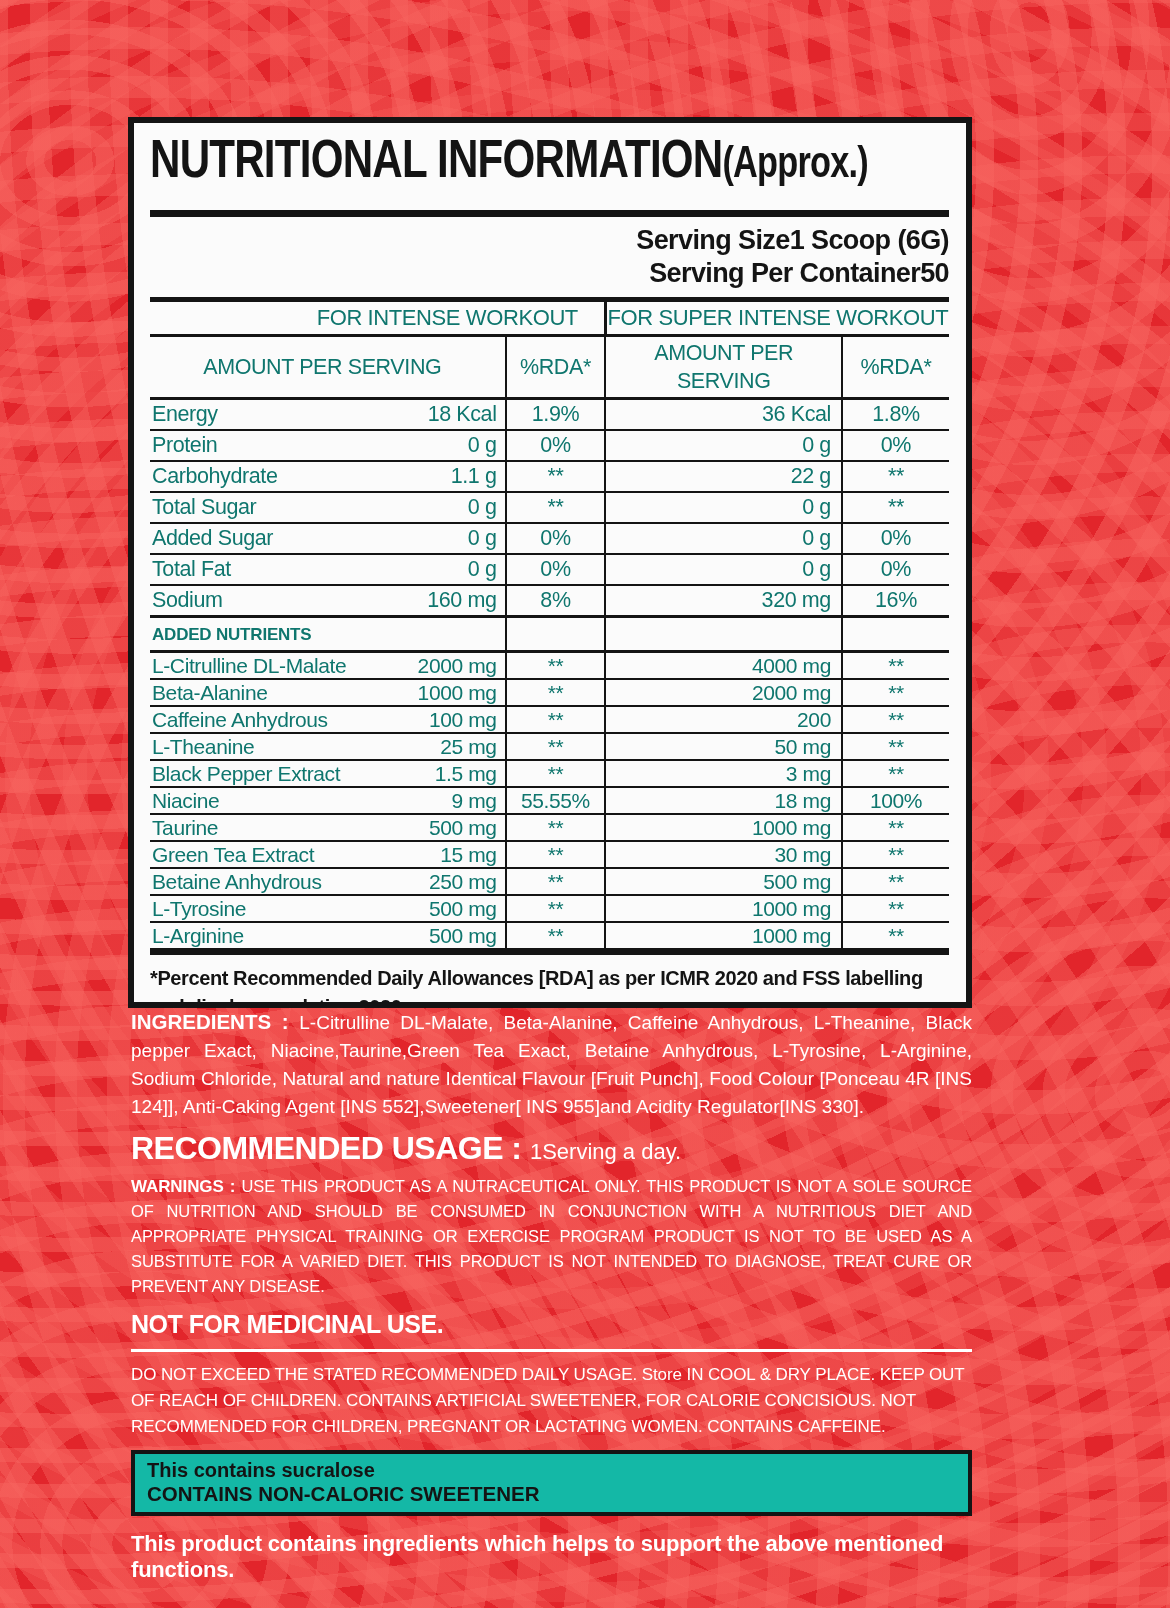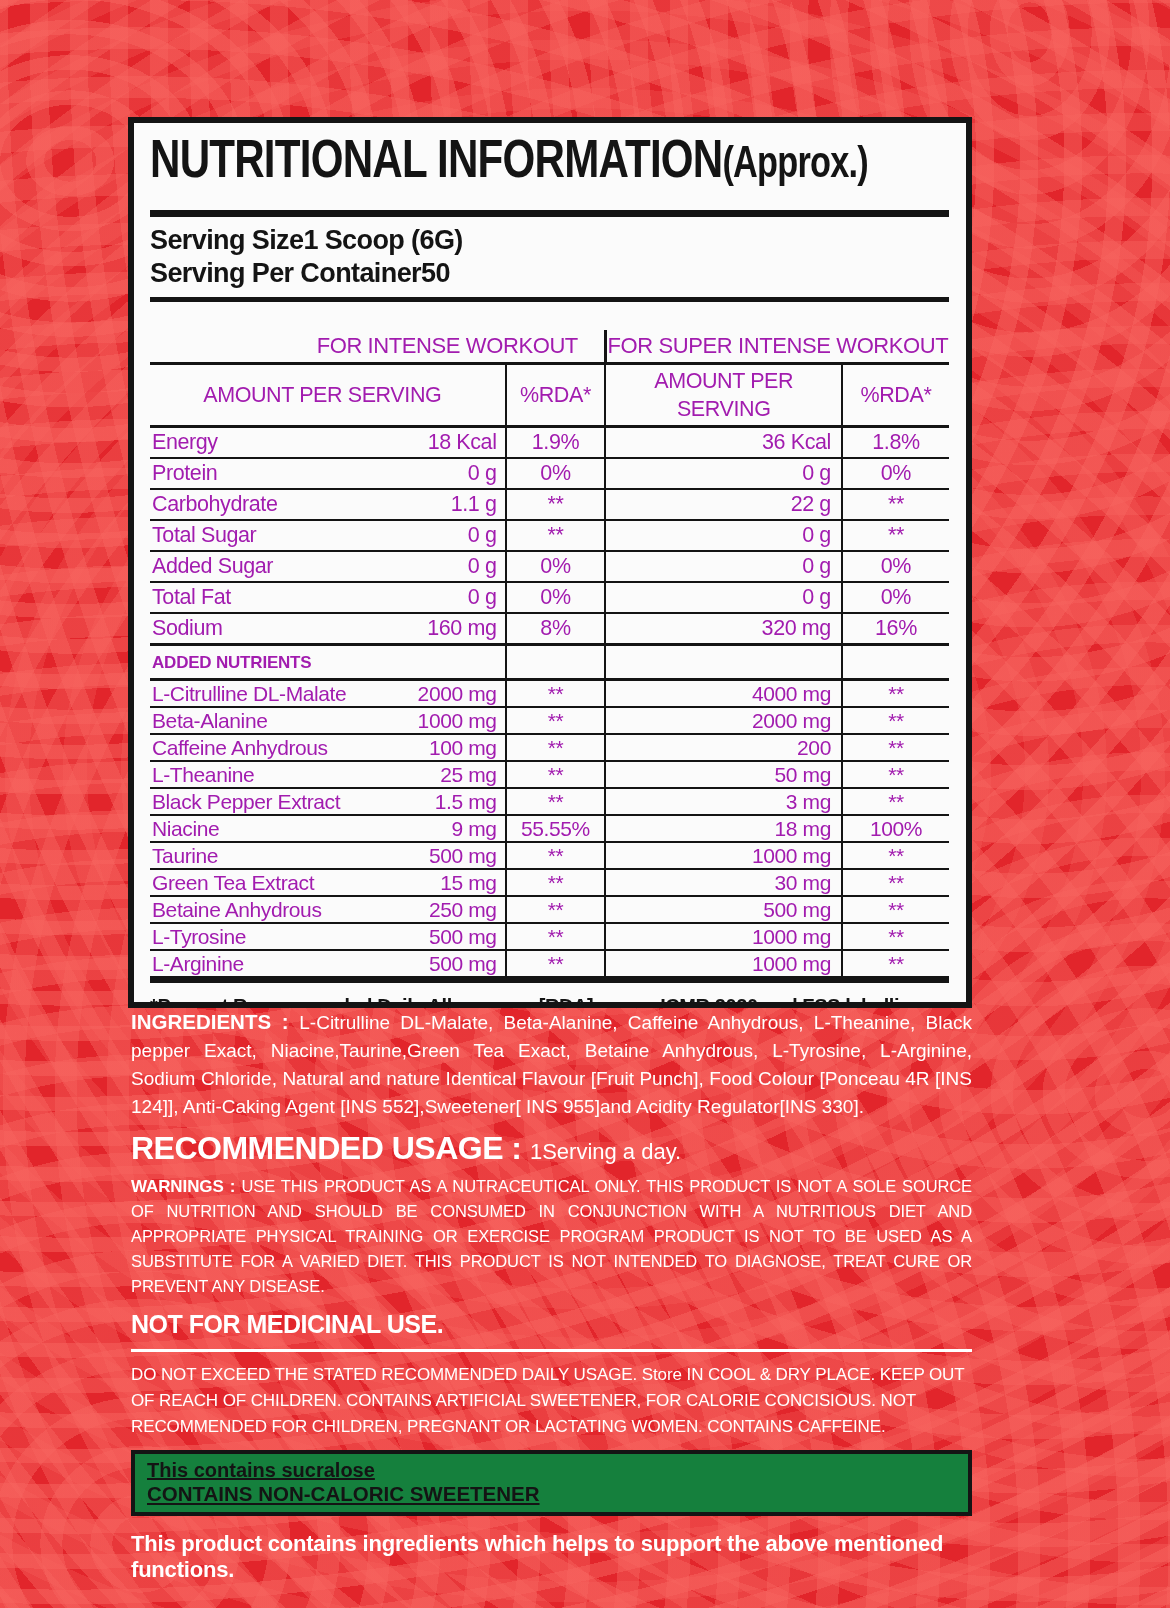--- a/index.html
+++ b/index.html
@@ -22,26 +22,26 @@
   .panel{
     position:absolute; left:128px; top:117px; width:844px; height:891px;
     background:#fbfbfb; border:6px solid #141414;
     padding:6px 17px 0 16px; overflow:hidden; color:#141414;
   }
   .title-line{ white-space:nowrap; transform:scaleX(0.78); transform-origin:left center;
     font-weight:800; line-height:58px; letter-spacing:-1px; }
   .title-main{ font-size:54px; }
   .title-suffix{ font-size:44px; }
   .rule-heavy{ height:7px; background:#141414; margin:9px 0 7px; }
-  .serving-row{ display:flex; justify-content:flex-start; align-items:baseline;
+  .serving-row{ display:flex; justify-content:flex-end; align-items:baseline;
     font-weight:800; font-size:27px; line-height:33px; letter-spacing:-0.6px; }
   .rule-serving{ height:5px; background:#141414; margin-top:7px; }
 
   table{ width:100%; border-collapse:collapse; table-layout:fixed;
-    font-size:21.5px; letter-spacing:-0.4px; color:#a21caf;margin-top:28px; }
+    font-size:21.5px; letter-spacing:-0.4px; color:#0f766e; }
   td{ vertical-align:middle; }
   tr.group td{ font-size:22px; line-height:28px; padding:2px 0;
     border-bottom:3px solid #141414; }
   td.g1{ text-align:right; padding-right:26px !important; border-right:3px solid #141414; }
   td.g2{ text-align:center; }
   tr.cols td{ line-height:28px; padding:2px 0; border-bottom:3px solid #141414; text-align:center; }
   td.h1{ text-align:right; padding-right:10px !important; border-right:2px solid #141414; }
   td.h2{ border-right:2px solid #141414; }
   td.h3{ border-right:2px solid #141414; }
   tr.nrow td{ line-height:25px; padding:2px 0; border-bottom:2px solid #141414; }
@@ -62,22 +62,22 @@
   .red-info{ position:absolute; left:131px; top:1008px; width:841px; color:#ffffff; }
   .ingredients{ font-size:19px; line-height:28px; text-align:justify; }
   .ingredients b{ font-size:20.5px; }
   .usage{ margin-top:12px; font-size:22px; line-height:30px; }
   .usage b{ font-size:32px; letter-spacing:-0.5px; }
   .warnings{ margin-top:7px; font-size:16.5px; line-height:25px; text-align:justify; letter-spacing:-0.1px; }
   .warnings b{ font-size:17px; }
   .medicinal{ margin-top:10px; font-size:25px; font-weight:800; letter-spacing:-0.5px; line-height:30px; }
   .white-rule{ height:3px; background:#ffffff; margin-top:10px; }
   .storage{ margin-top:10px; font-size:17px; line-height:26px; letter-spacing:-0.1px; }
-  .sucralose-box{ margin-top:10px; background:#15803d; border:4px solid #141414;
-    color:#141414; padding:4px 12px 6px; font-weight:800;text-decoration:underline; }
+  .sucralose-box{ margin-top:10px; background:#14b8a6; border:4px solid #141414;
+    color:#141414; padding:4px 12px 6px; font-weight:800; }
   .sucralose-1{ font-size:20px; line-height:24px; }
   .sucralose-2{ font-size:20.5px; line-height:24px; }
   .support-line{ margin-top:15px; font-size:22px; font-weight:800; letter-spacing:-0.2px; }
 </style>
 </head>
 <body>
 
 <div class="panel">
   <div class="title-line">
     <span class="title-main">NUTRITIONAL INFORMATION</span><span class="title-suffix">(Approx.)</span>

